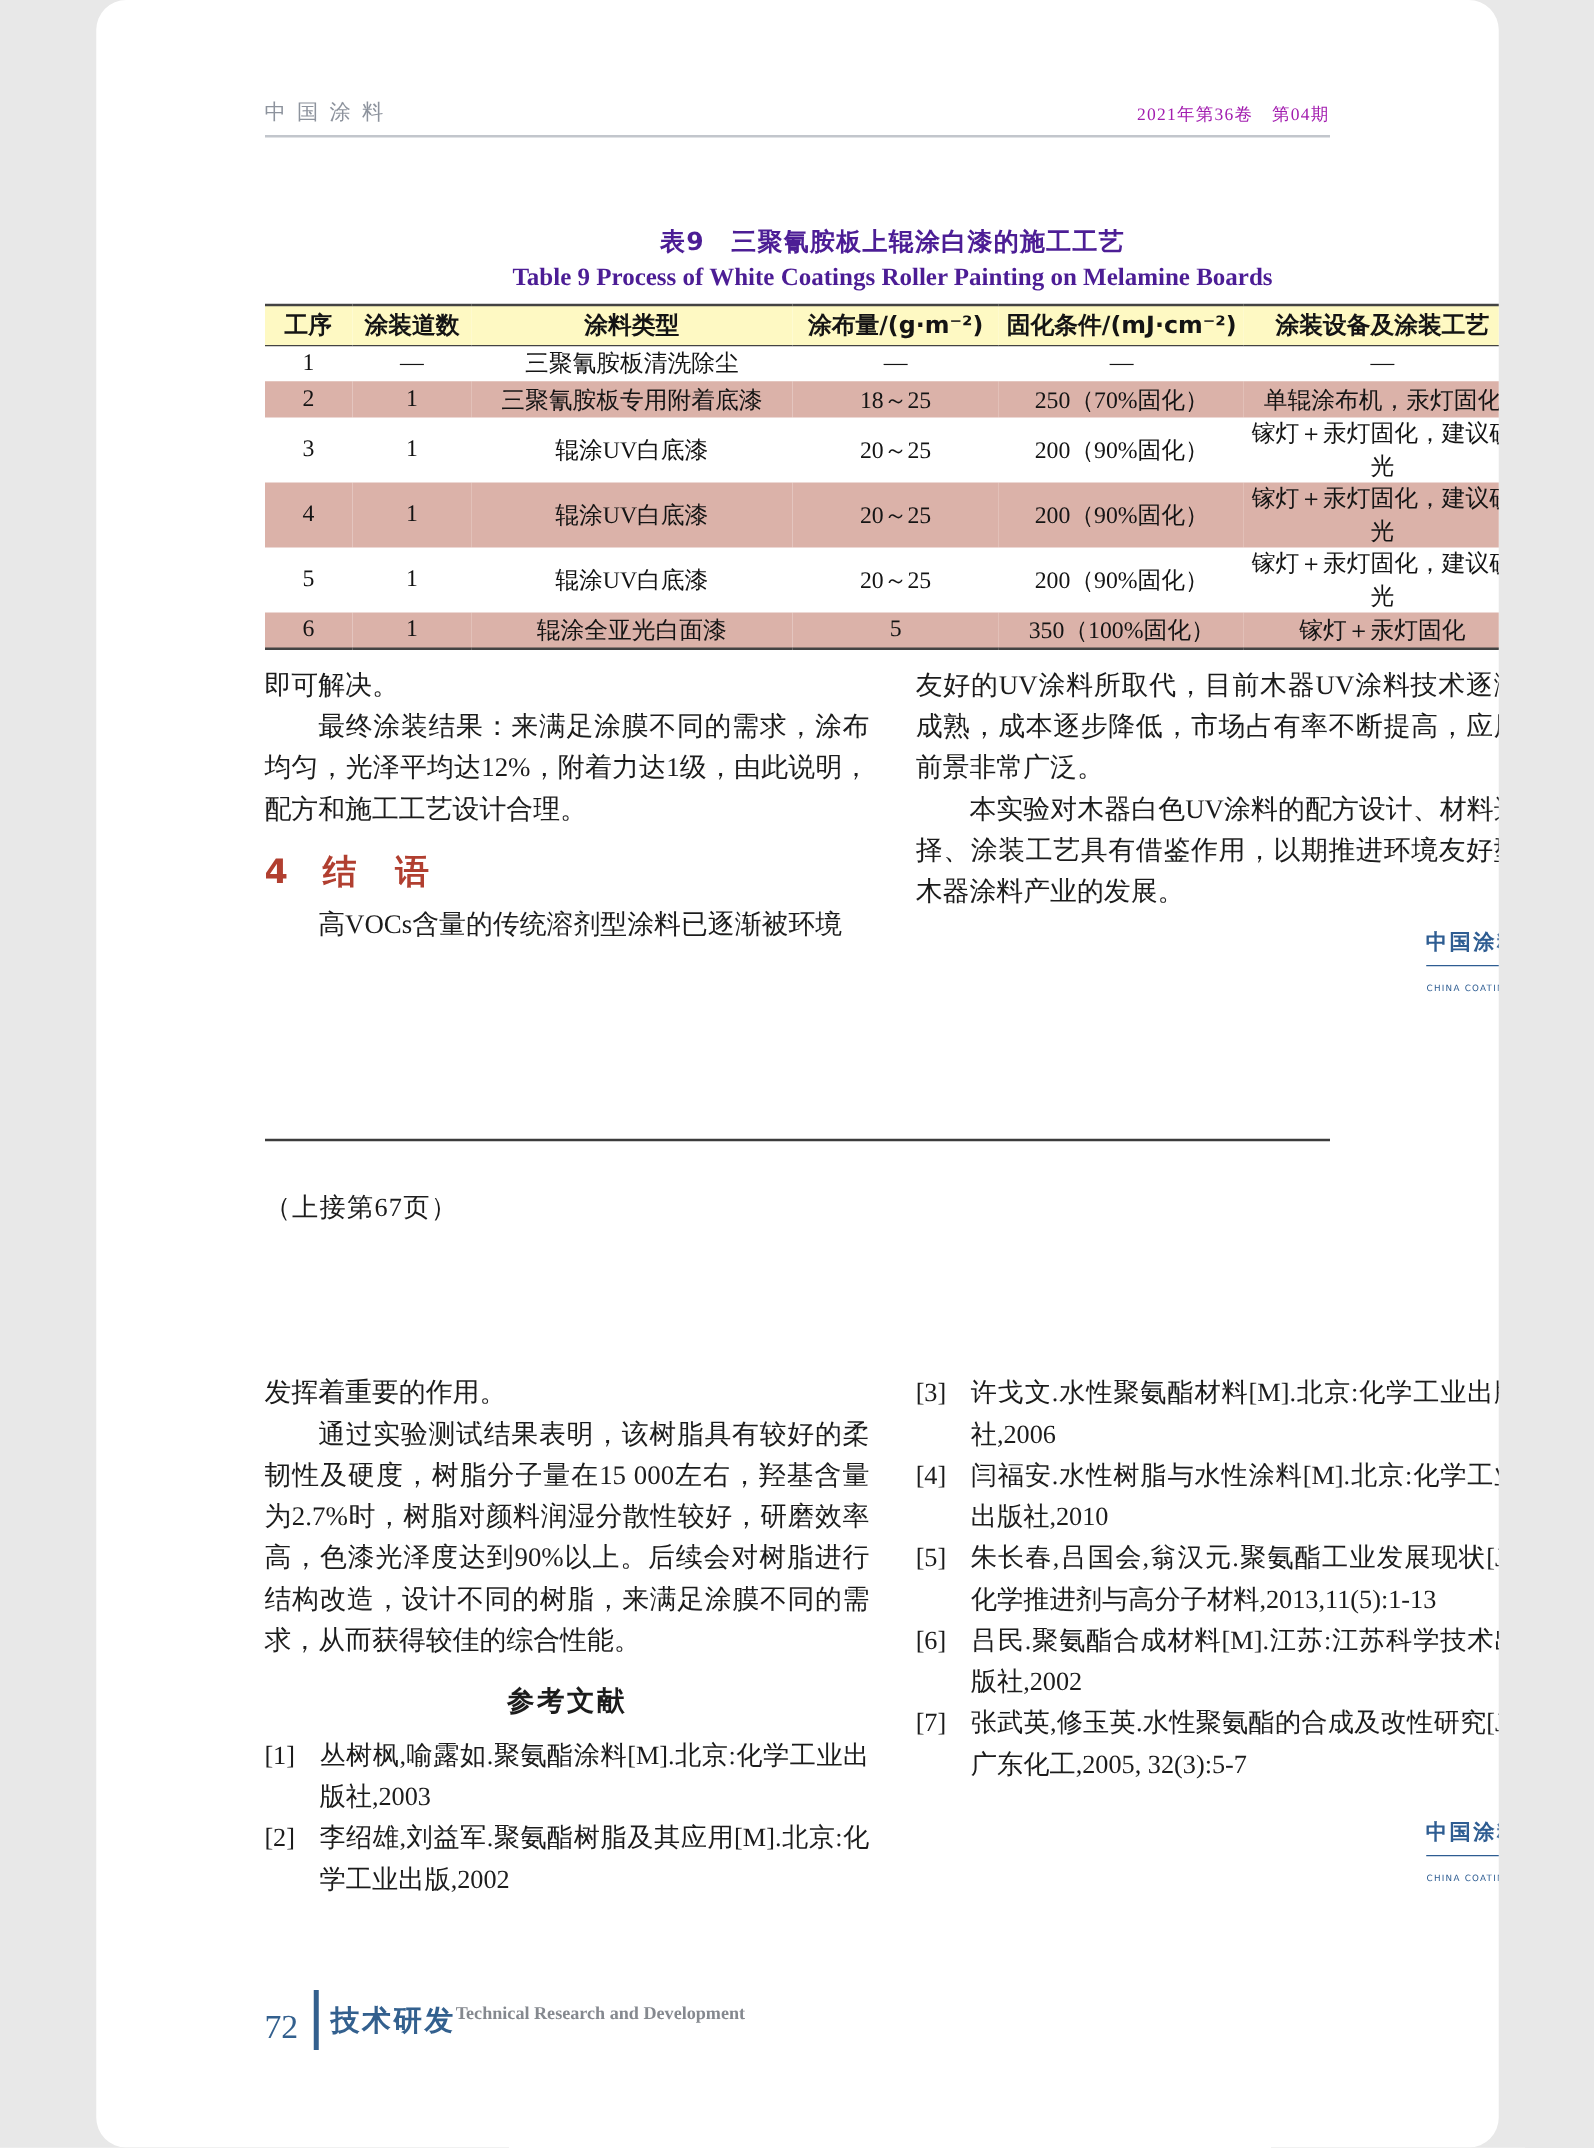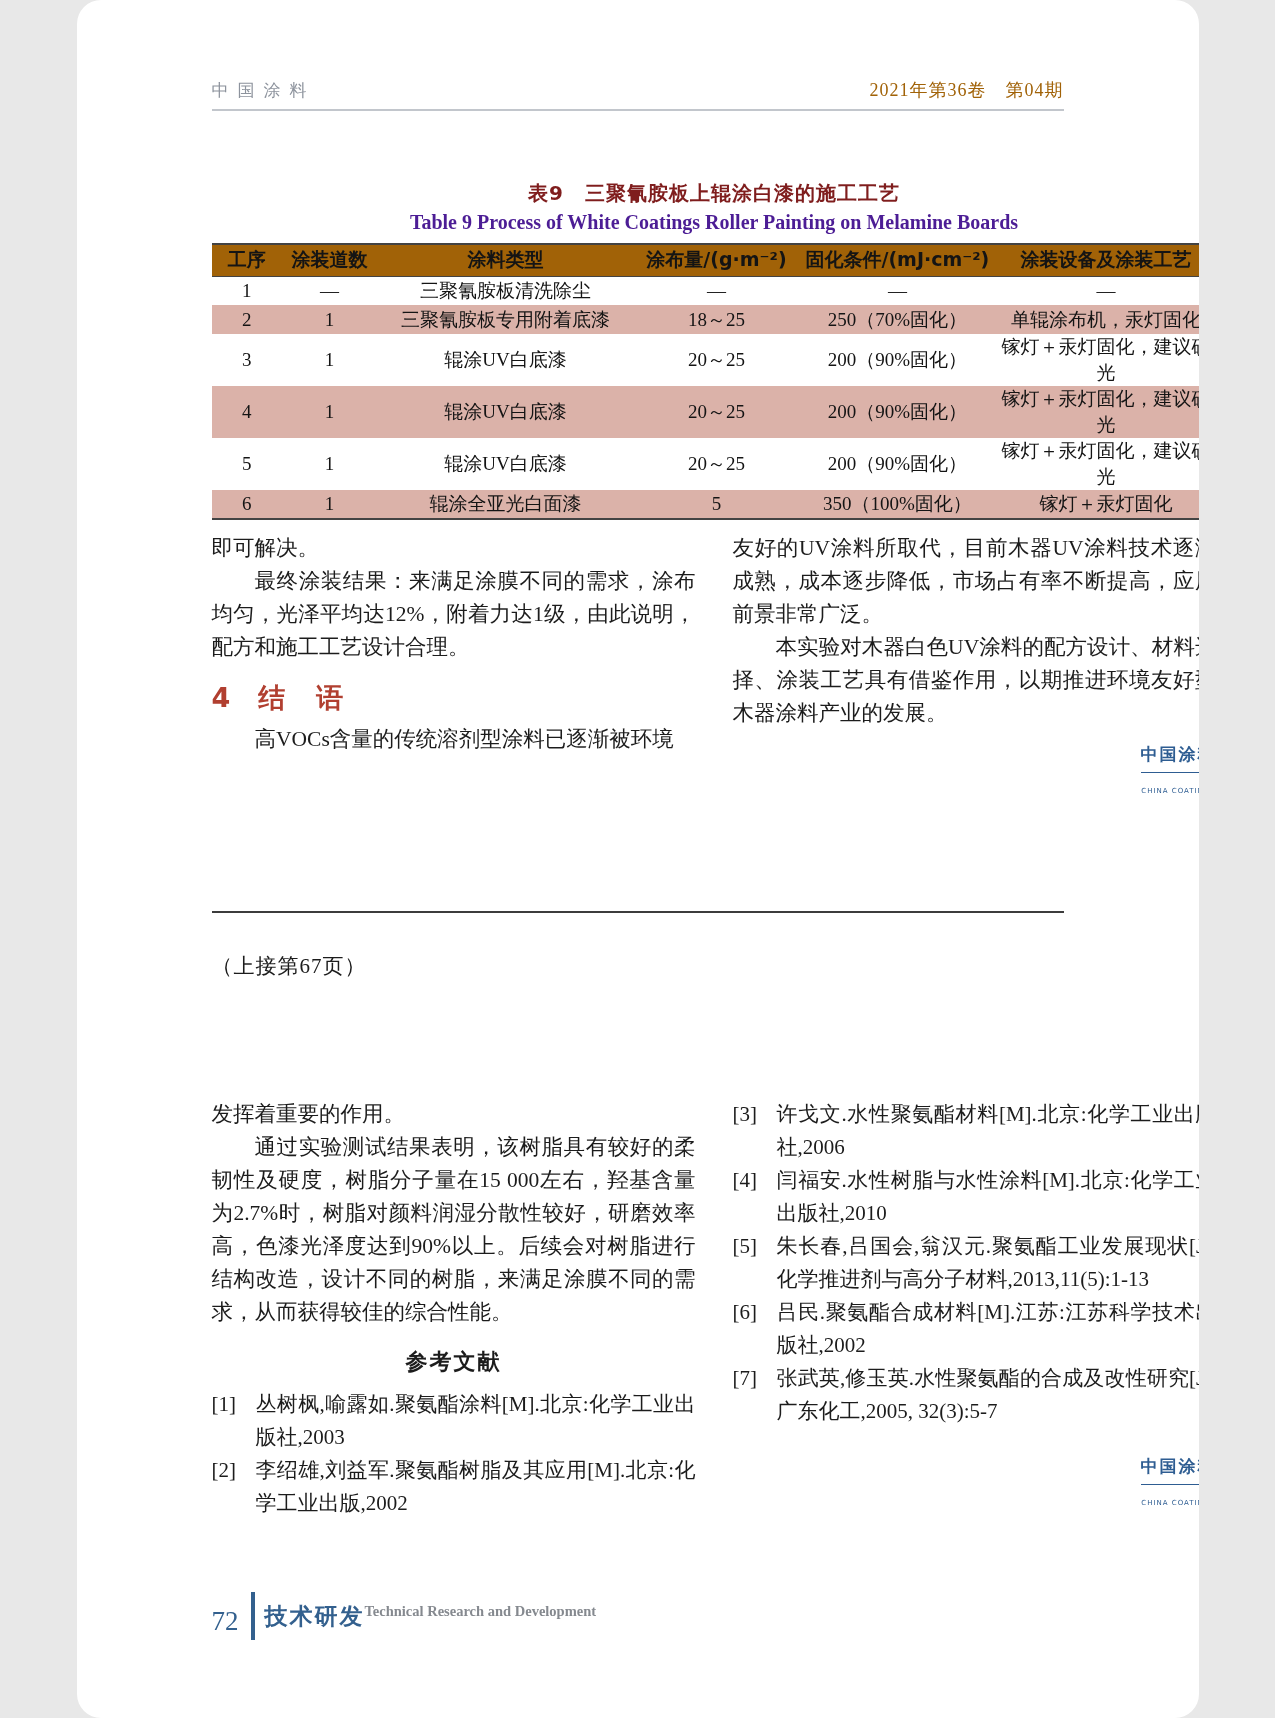--- a/index.html
+++ b/index.html
@@ -19,38 +19,38 @@
   .page-header {
     position:absolute; left:135px; right:135px; top:78px;
     display:flex; justify-content:space-between; align-items:flex-end;
     padding-bottom:7px;
     border-bottom:2px solid #c2c6cc;
   }
   .journal-name {
     font-family:"DejaVu Sans","Liberation Sans",sans-serif;
     font-size:17px; color:#8d939d; letter-spacing:9px; font-weight:500;
   }
-  .issue-info { font-size:18px; color:#a16207; letter-spacing:1px; }
+  .issue-info { font-size:14px; color:#a21caf; letter-spacing:1px; }
 
   
   .table-section { position:absolute; left:135px; top:180px; width:1005px; }
   .tbl-title-cn {
     text-align:center; font-family:"DejaVu Sans","Liberation Sans",sans-serif;
-    font-weight:bold; font-size:20px; color:#7f1d1d; letter-spacing:1px;
+    font-weight:bold; font-size:20px; color:#4c1d95; letter-spacing:1px;
   }
   .tbl-title-en {
     text-align:center; font-weight:bold; font-size:20px; color:#4c1d95; margin-top:4px;
   }
   table.process {
     width:100%; border-collapse:collapse; margin-top:9px;
     font-size:19px;
     border-top:2px solid #434343; border-bottom:2px solid #434343;
   }
   table.process th {
-    background:#a16207;
+    background:#fef9c3;
     font-family:"DejaVu Sans","Liberation Sans",sans-serif;
     font-weight:600; font-size:19px; color:#141414;
     height:32px; text-align:center; vertical-align:middle;
     border-bottom:1px solid #434343;
   }
   table.process td {
     height:29px; text-align:center; vertical-align:middle; color:#141414;
   }
   table.process tr.alt td { background:#dbb2a9; }
 

